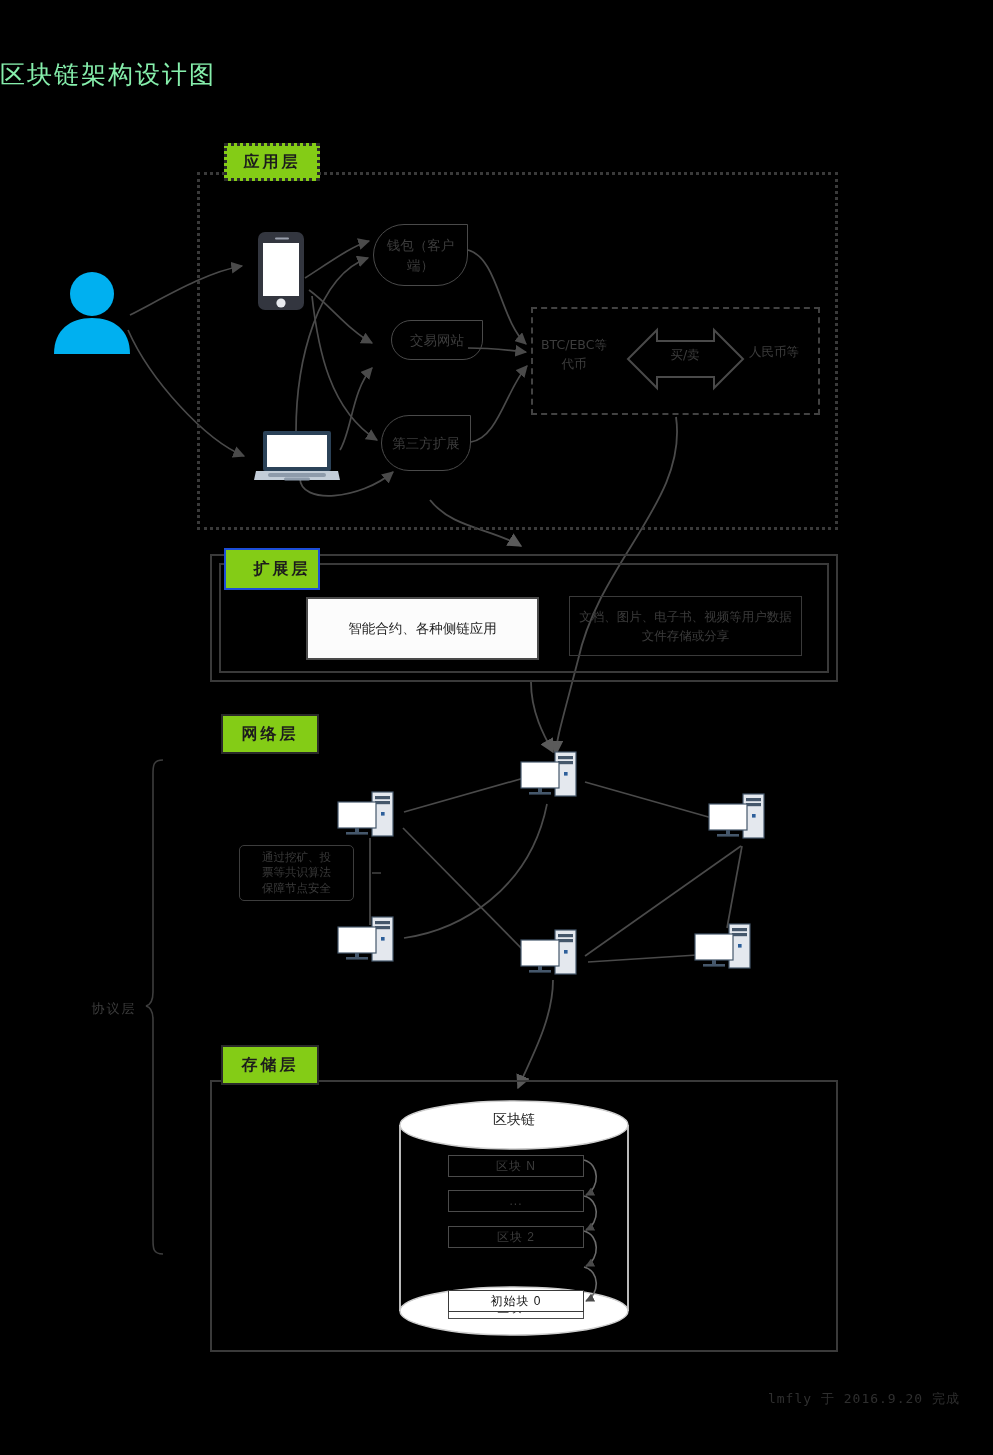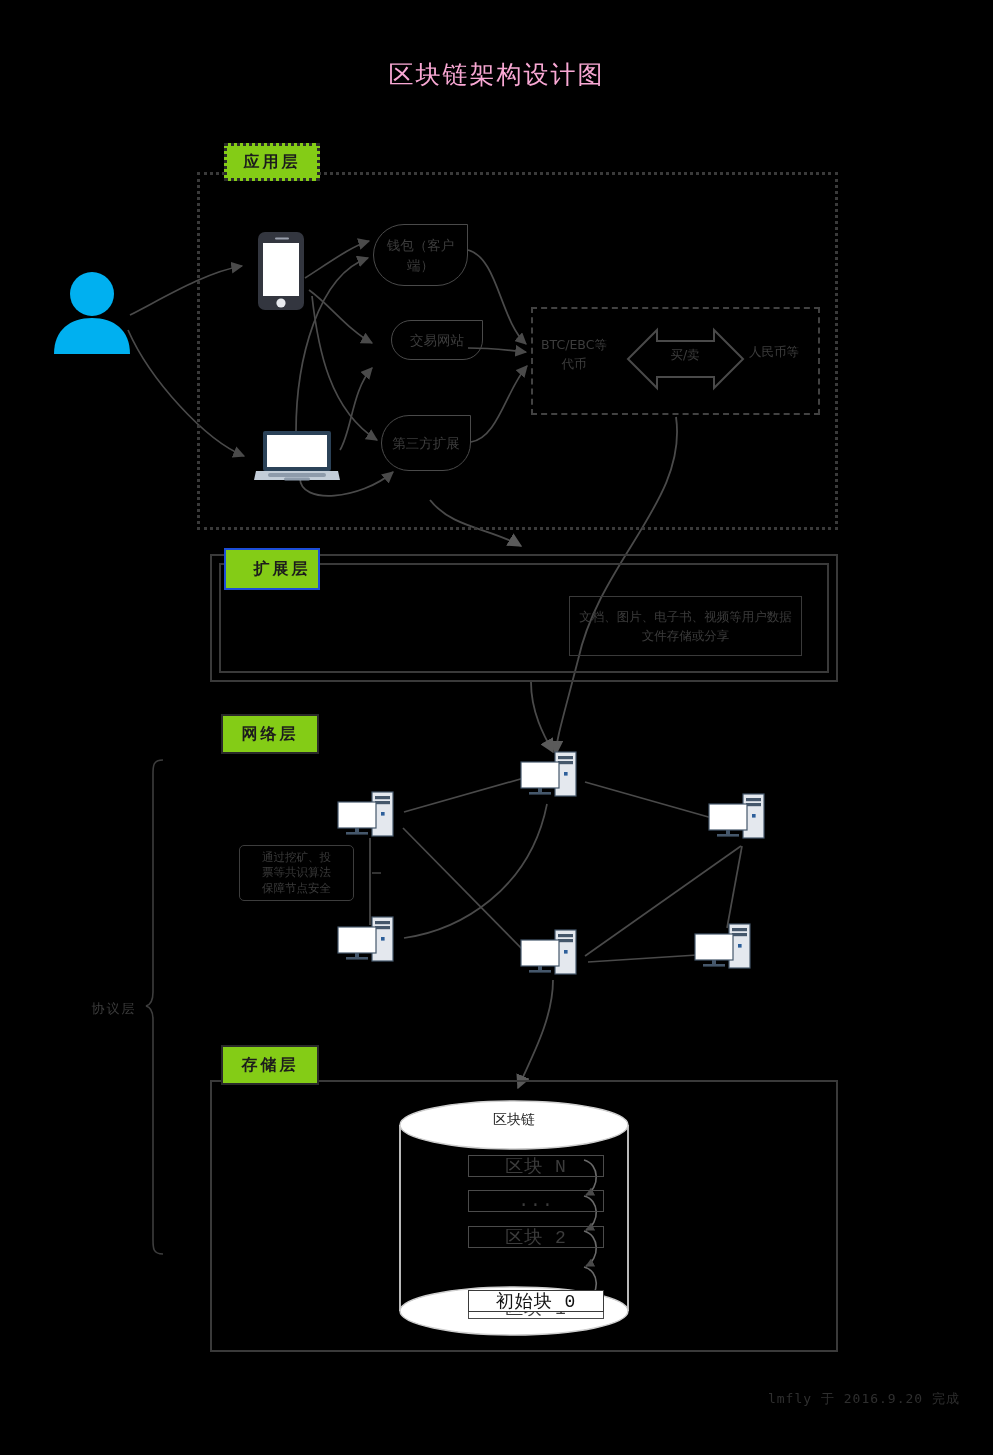--- a/index.html
+++ b/index.html
@@ -8,22 +8,22 @@
     font-family:"Liberation Sans","DejaVu Sans",sans-serif;
     background:#000;color:#3b3b3b;
   }
   #stage{position:absolute;left:0;top:0;width:993px;height:1455px;}
   svg#canvas{position:absolute;left:0;top:0;width:993px;height:1455px;}
 
   .abs{position:absolute;}
 
   
   #title{
-    left:0;top:58px;width:993px;text-align:center;
-    font-size:25px;color:#f9a8d4;letter-spacing:2px;
+    left:0;top:58px;width:993px;
+    font-size:25px;color:#86efac;letter-spacing:2px;
     font-family:"DejaVu Sans","Liberation Sans",sans-serif;
   }
   
   #footer{
     left:0;top:1378px;width:960px;text-align:right;
     font-size:13px;color:#2f2f2f;letter-spacing:1px;
     font-family:"DejaVu Sans Mono","Liberation Mono",monospace;
     margin-top:12px;
   }
 
@@ -121,23 +121,23 @@
 
   
   #cyl-title{
     left:400px;top:1111px;width:228px;text-align:center;
     font-size:14px;color:#1e1e1e;
     font-family:"DejaVu Sans","Liberation Sans",sans-serif;
   }
   .block-row{
     box-sizing:border-box;border:1.8px solid #4b4b4b;
     display:flex;align-items:center;justify-content:center;
-    font-size:18px;letter-spacing:1px;color:#3c3c3c;
-    font-family:Liberation Mono, monospace;
-    background:transparent;left:468px;width:136px;height:22px;
+    font-size:12px;letter-spacing:1px;color:#3c3c3c;
+    font-family:Liberation Sans, sans-serif;
+    background:transparent;left:448px;width:136px;height:22px;
   }
   .block-row.genesis{background:#fff;color:#111;border-color:#3a3a3a;}
 
   
   .dev{position:absolute;}
 </style>
 </head>
 <body>
 
 <div id="stage">
@@ -252,20 +252,21 @@
   <div class="abs doc-node" id="node-third">第三方扩展</div>
 
   <div class="abs" id="exchange-box"></div>
   <div class="ex-label" id="ex-left">BTC/EBC等代币</div>
   <div class="ex-label" id="ex-mid">买/卖</div>
   <div class="ex-label" id="ex-right">人民币等</div>
 
   <div class="abs layer-box" id="ext-layer"></div>
   <div class="abs layer-box" id="ext-layer-inner"></div>
   <div class="abs layer-tag" id="tag-ext">扩展层</div>
+  <div class="abs ext-card" id="ext-card-1">智能合约、各种侧链应用</div>
   <div class="abs ext-card" id="ext-card-2">文档、图片、电子书、视频等用户数据文件存储或分享</div>
 
   <div class="abs layer-box" id="net-layer-frame"></div>
   <div class="abs layer-tag" id="tag-net">网络层</div>
   <div class="abs" id="note-consensus">通过挖矿、投票等共识算法保障节点安全</div>
 
   <svg class="dev" style="left:520px;top:750px;" width="66" height="50" viewBox="0 0 66 50">
     <rect x="35" y="2" width="21" height="44" fill="#e4e8ee" stroke="#45576b" stroke-width="1.2"></rect>
     <rect x="38" y="6" width="15" height="3.2" fill="#45576b"></rect>
     <rect x="38" y="11" width="15" height="3.2" fill="#45576b"></rect>

